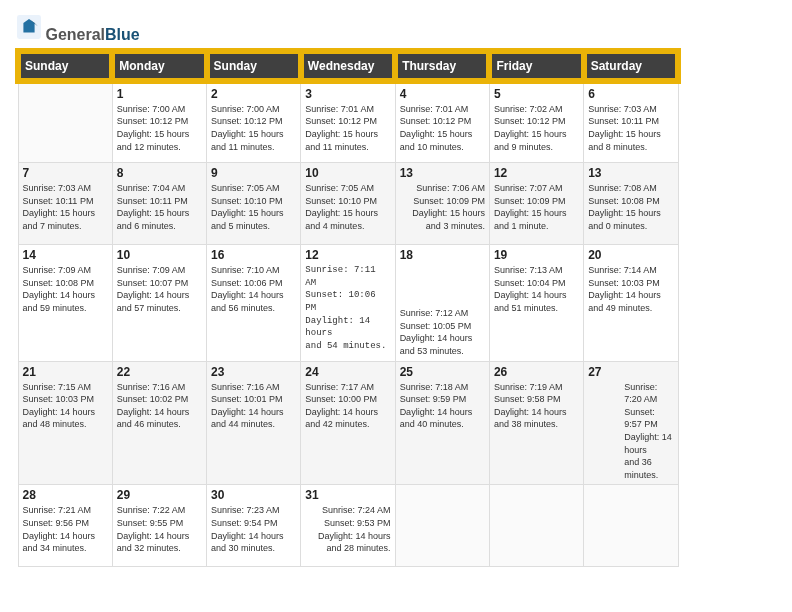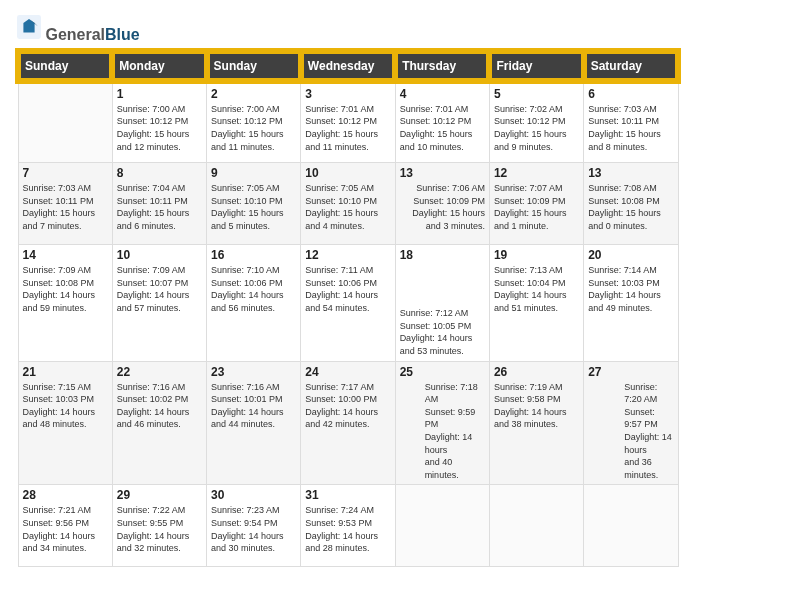--- a/index.html
+++ b/index.html
@@ -228,21 +228,21 @@
           </td>
           <td>
             <div class="day-number">16</div>
             <div class="day-info" style="white-space: pre-line;">Sunrise: 7:10 AM
 Sunset: 10:06 PM
 Daylight: 14 hours
 and 56 minutes.</div>
           </td>
           <td>
             <div class="day-number">12</div>
-            <div class="day-info" style="white-space: pre-line;">Sunrise: 7:11 AM
+            <div class="day-info" style="white-space: pre-line; font-family: Liberation Mono, monospace;">Sunrise: 7:11 AM
 Sunset: 10:06 PM
 Daylight: 14 hours
 and 54 minutes.</div>
           </td>
           <td>
             <div class="day-number">18</div>
             <div class="day-info" style="white-space: pre-line; margin-top: 45px;">Sunrise: 7:12 AM
 Sunset: 10:05 PM
 Daylight: 14 hours
 and 53 minutes.</div>
@@ -286,21 +286,21 @@
           </td>
           <td>
             <div class="day-number">24</div>
             <div class="day-info" style="white-space: pre-line;">Sunrise: 7:17 AM
 Sunset: 10:00 PM
 Daylight: 14 hours
 and 42 minutes.</div>
           </td>
           <td>
             <div class="day-number">25</div>
-            <div class="day-info" style="white-space: pre-line; margin-left: 25px;">Sunrise: 7:18 AM
+            <div class="day-info" style="white-space: pre-line;">Sunrise: 7:18 AM
 Sunset: 9:59 PM
 Daylight: 14 hours
 and 40 minutes.</div>
           </td>
           <td>
             <div class="day-number">26</div>
             <div class="day-info" style="white-space: pre-line;">Sunrise: 7:19 AM
 Sunset: 9:58 PM
 Daylight: 14 hours
 and 38 minutes.</div>
@@ -330,21 +330,21 @@
           </td>
           <td>
             <div class="day-number">30</div>
             <div class="day-info" style="white-space: pre-line;">Sunrise: 7:23 AM
 Sunset: 9:54 PM
 Daylight: 14 hours
 and 30 minutes.</div>
           </td>
           <td>
             <div class="day-number">31</div>
-            <div class="day-info" style="white-space: pre-line;">Sunrise: 7:24 AM
+            <div class="day-info" style="white-space: pre-line; text-align: right;">Sunrise: 7:24 AM
 Sunset: 9:53 PM
 Daylight: 14 hours
 and 28 minutes.</div>
           </td>
           <td class="empty"></td>
           <td class="empty"></td>
           <td class="empty"></td>
         </tr>
       </tbody>
   </table>

